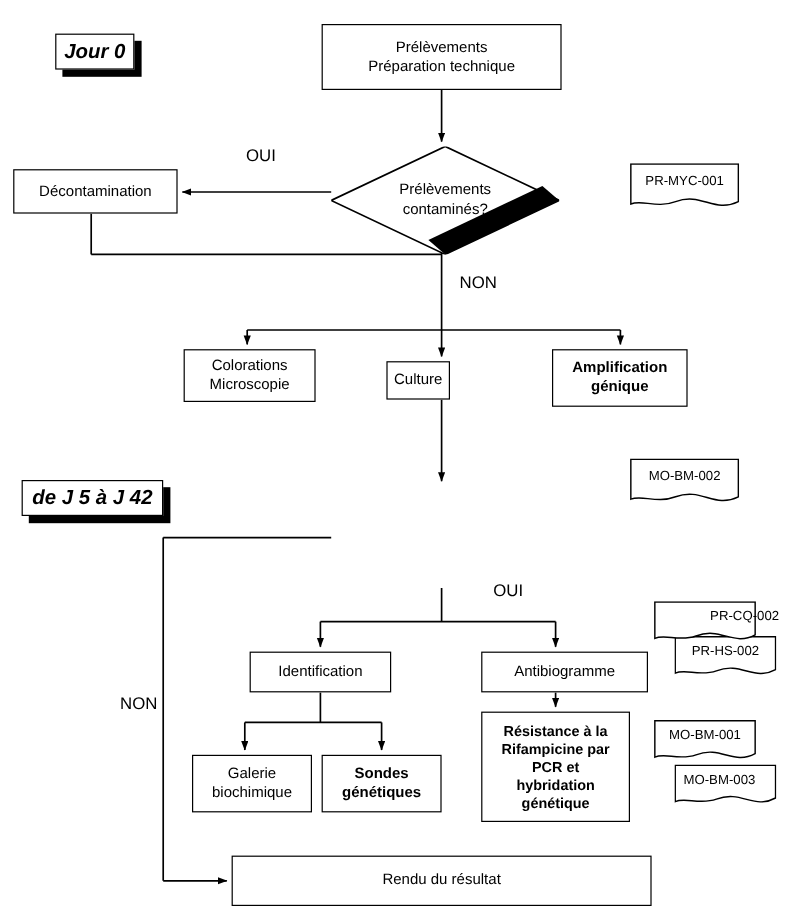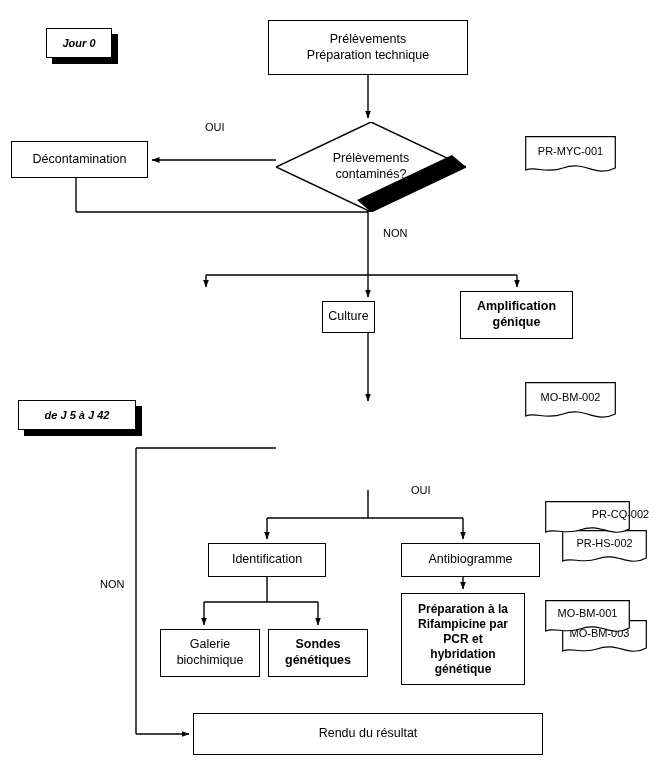--- a/index.html
+++ b/index.html
@@ -34,32 +34,32 @@
   }
   .phase {
     position: absolute;
     box-sizing: border-box;
     border: 1px solid #000;
     background: #ffffff;
     display: flex;
     align-items: center;
     justify-content: center;
     text-align: center;
-    font-size: 11px;
+    font-size: 17px;
     font-weight: bold;
     font-style: italic;
     color: #000;
   }
   .phase-shadow {
     position: absolute;
     background: #000;
   }
   .label {
     position: absolute;
-    font-size: 11px;
+    font-size: 14px;
     color: #000;
     white-space: nowrap;
   }
   .doc {
     position: absolute;
     font-size: 11px;
     color: #000;
   }
   .doc svg { display: block; }
   .doc .doc-text {
@@ -150,30 +150,32 @@
 
   <div class="phase-shadow" style="left:52px; top:34px; width:66px; height:30px;"></div>
   <div class="phase" style="left:46px; top:28px; width:66px; height:30px;">Jour 0</div>
 
   <div class="phase-shadow" style="left:24px; top:406px; width:118px; height:30px;"></div>
   <div class="phase" style="left:18px; top:400px; width:118px; height:30px;">de J 5 à J 42</div>
 
   <div class="box" style="left:268px; top:20px; width:200px; height:55px;">Prélèvements
 Préparation technique</div>
   <div class="box" style="left:11px; top:141px; width:137px; height:37px;">Décontamination</div>
+  <div class="box" style="left:153px; top:291px; width:110px; height:44px;">Colorations
+Microscopie</div>
   <div class="box" style="left:322px; top:301px; width:53px; height:32px;">Culture</div>
   <div class="box bold" style="left:460px; top:291px; width:113px; height:48px;">Amplification
 génique</div>
   <div class="box" style="left:208px; top:543px; width:118px; height:34px;">Identification</div>
   <div class="box" style="left:401px; top:543px; width:139px; height:34px;">Antibiogramme</div>
   <div class="box" style="left:160px; top:629px; width:100px; height:48px;">Galerie
 biochimique</div>
   <div class="box bold" style="left:268px; top:629px; width:100px; height:48px;">Sondes
 génétiques</div>
-  <div class="box bold" style="left:401px; top:593px; width:124px; height:92px; font-size:12px;">Préparation à la
+  <div class="box bold" style="left:401px; top:593px; width:124px; height:92px; font-size:12px;">Résistance à la
 Rifampicine par
 PCR et
 hybridation
 génétique</div>
   <div class="box" style="left:193px; top:713px; width:350px; height:42px;">Rendu du résultat</div>
 
   <div class="diamond-wrap" style="left:276px; top:122px; width:190px; height:90px;">
     <svg width="190" height="90" viewBox="0 0 190 90">
       <polygon points="95,0 190,45 95,90 0,45" fill="#ffffff" stroke="#000" stroke-width="1.4"></polygon>
       <polygon points="190,45 95,90 81,78 176,33" fill="#000"></polygon>
@@ -209,21 +211,21 @@
     <div class="doc-text" style="padding-top:7px;">PR-HS-002</div>
   </div>
 
   <div class="doc" style="left:545px; top:501px; width:85px; height:36px;">
     <svg width="85" height="36" viewBox="0 0 85 36">
       <path d="M0.7,0.7 L84.3,0.7 L84.3,28 C66,38 56,21 35,29 C21,34 9,27 0.7,31 Z" fill="#ffffff" stroke="#000" stroke-width="1.2"></path>
     </svg>
     <div class="doc-text" style="padding-top:7px;padding-left:33px;">PR-CQ-002</div>
   </div>
 
-  <div class="doc" style="left:562px; top:620px; width:75px; height:36px;">
+  <div class="doc" style="left:562px; top:637px; width:75px; height:36px;">
     <svg width="85" height="36" viewBox="0 0 85 36">
       <path d="M0.7,0.7 L84.3,0.7 L84.3,28 C66,38 56,21 35,29 C21,34 9,27 0.7,31 Z" fill="#ffffff" stroke="#000" stroke-width="1.2"></path>
     </svg>
     <div class="doc-text" style="padding-top:7px;">MO-BM-003</div>
   </div>
 
   <div class="doc" style="left:545px; top:600px; width:85px; height:36px;">
     <svg width="85" height="36" viewBox="0 0 85 36">
       <path d="M0.7,0.7 L84.3,0.7 L84.3,28 C66,38 56,21 35,29 C21,34 9,27 0.7,31 Z" fill="#ffffff" stroke="#000" stroke-width="1.2"></path>
     </svg>

